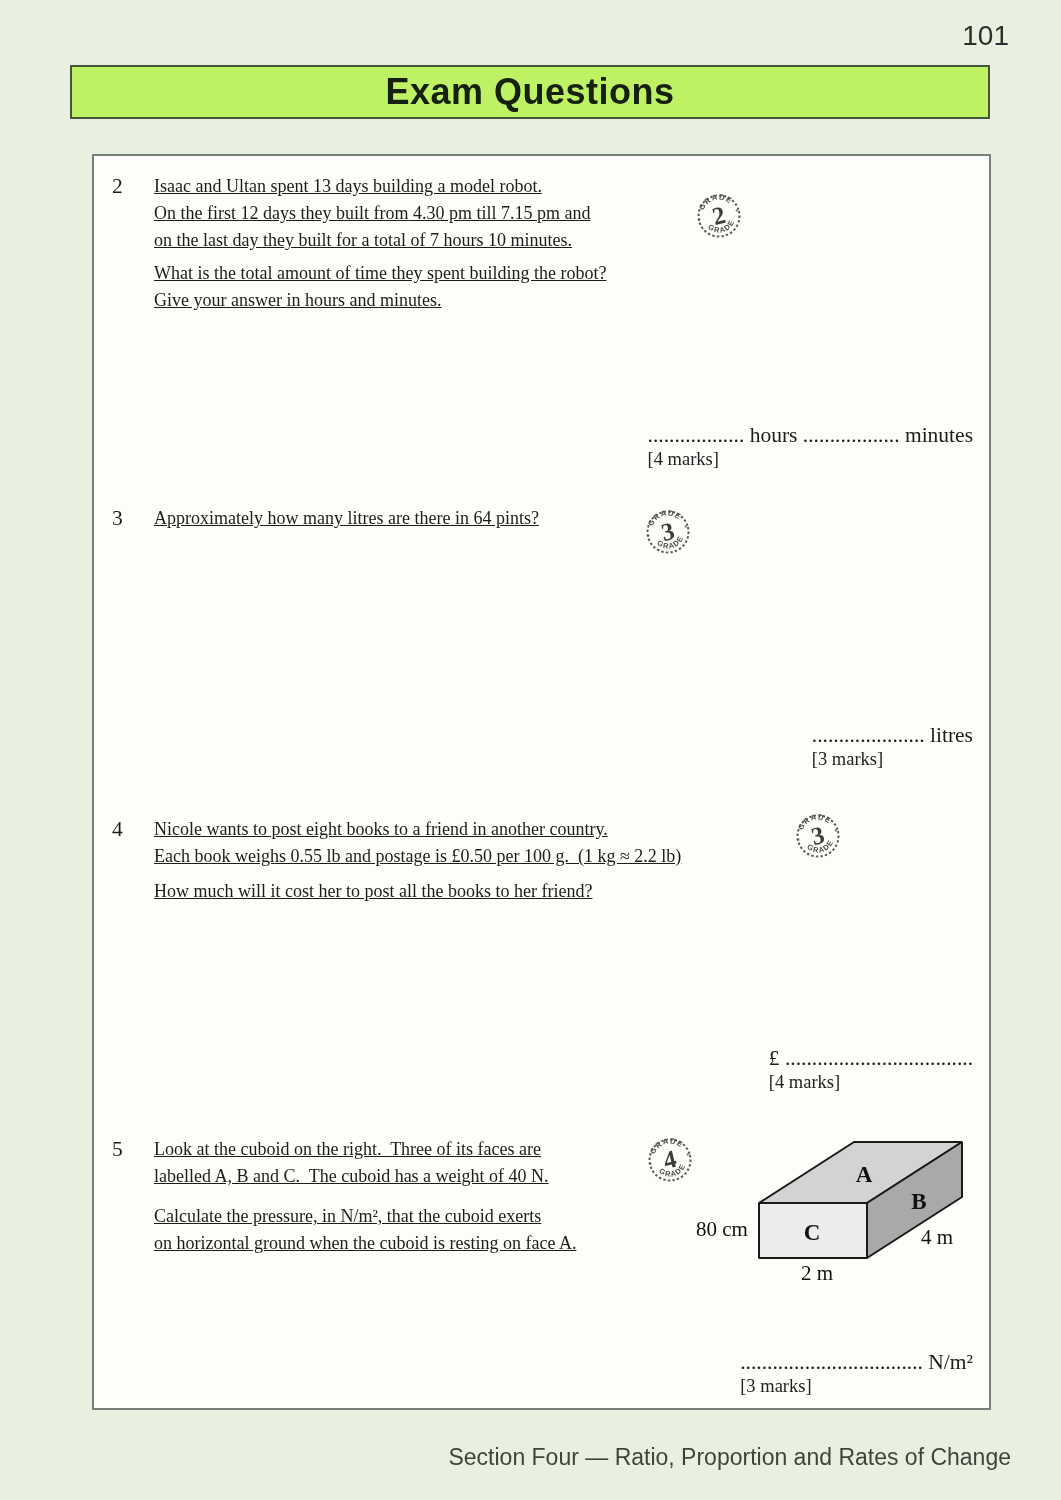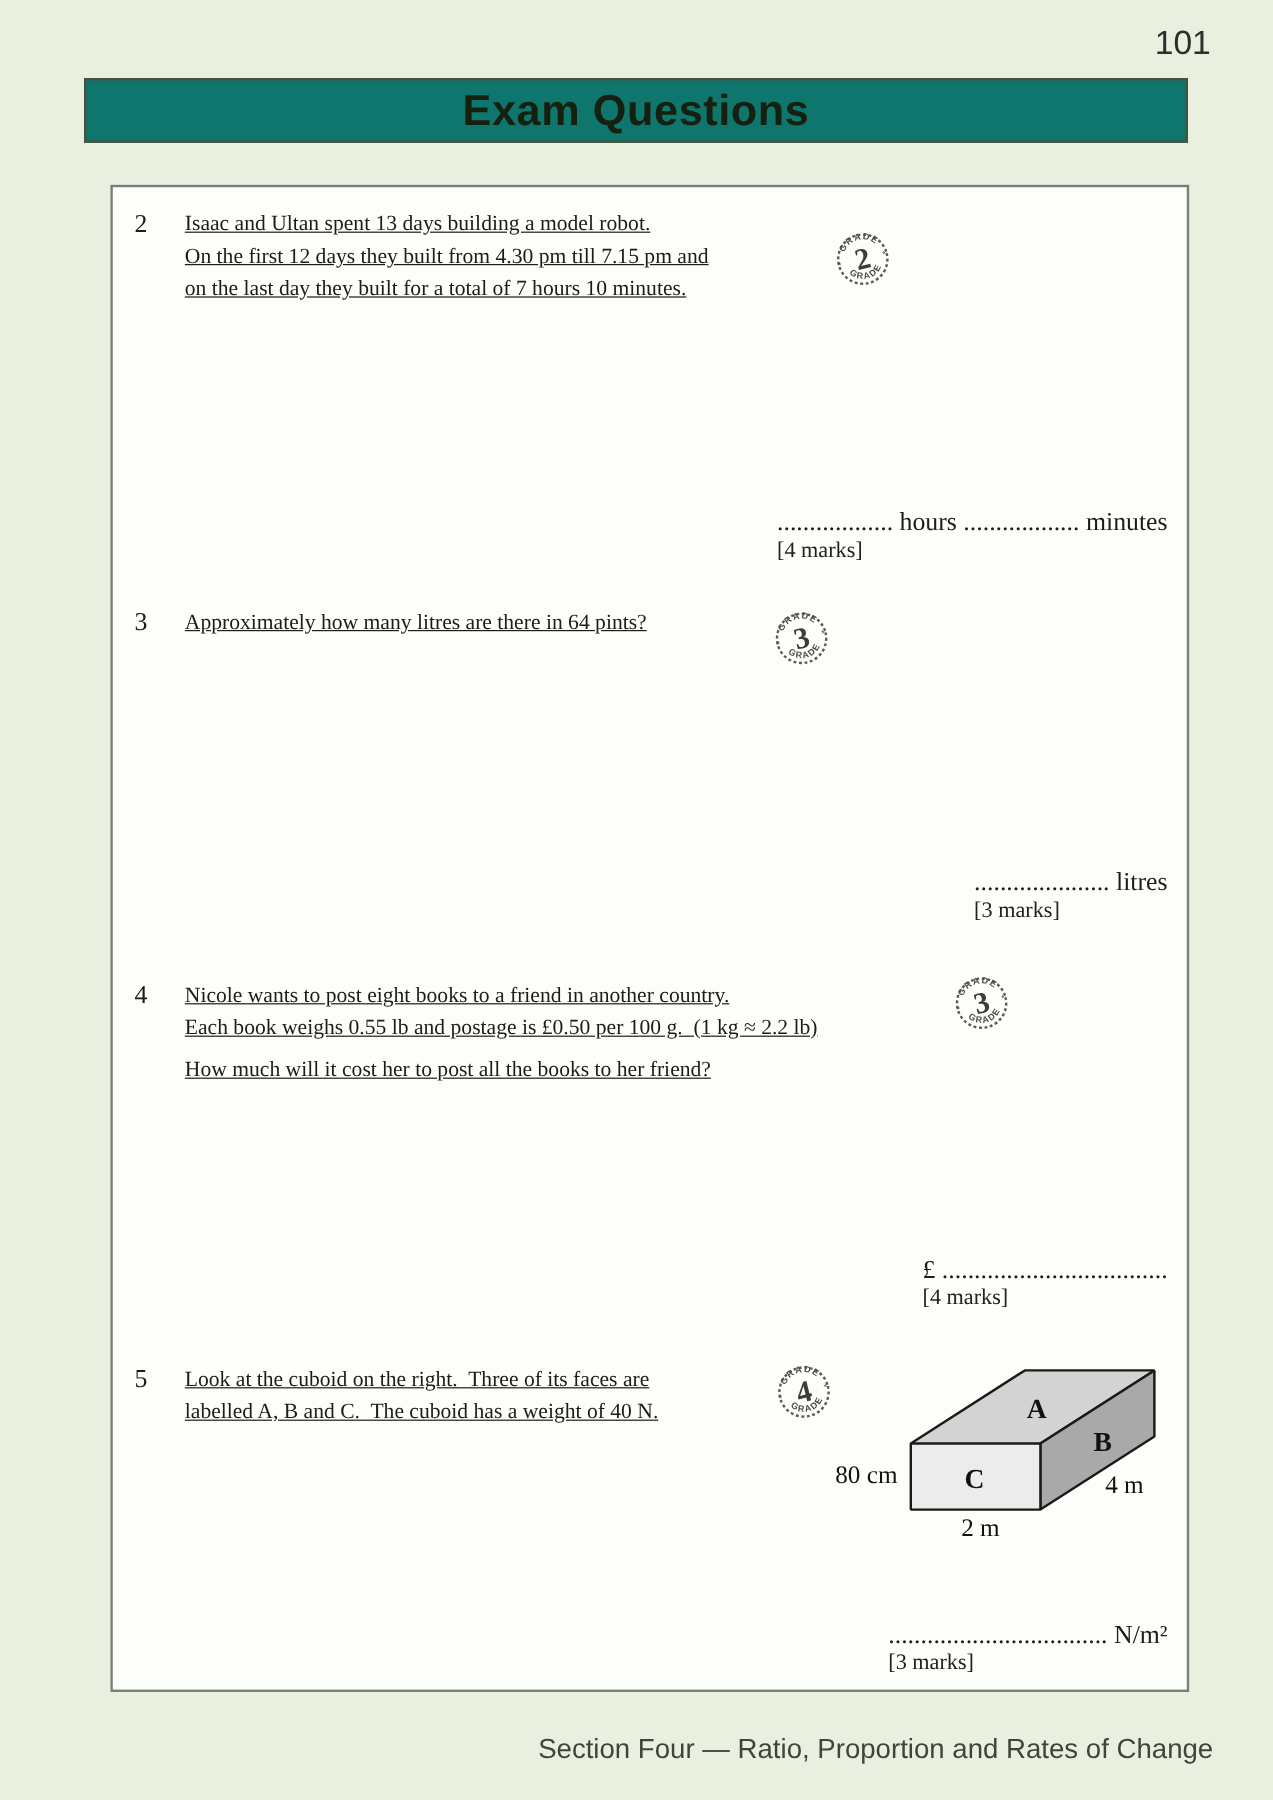--- a/index.html
+++ b/index.html
@@ -1,21 +1,21 @@
 <!DOCTYPE html>
 <html><head>
 <meta charset="utf-8">
 <style>
   html,body{margin:0;padding:0;background:#d8dcd4;}
   .page{position:relative;width:1061px;height:1500px;background:#e9f0df;
         font-family:"Liberation Serif",serif;color:#1c1c1c;overflow:hidden;}
   .page-number{position:absolute;top:20px;right:52px;
         font-family:"Liberation Sans",sans-serif;font-size:28px;color:#2e2e2e;}
   .header-bar{position:absolute;left:70px;top:65px;width:920px;height:54px;
-        background:#0f766e;border:2px solid #46543d;box-sizing:border-box;
+        background:#bef264;border:2px solid #46543d;box-sizing:border-box;
         display:flex;align-items:center;justify-content:center;}
   .header-title{font-family:"Liberation Sans",sans-serif;font-weight:bold;
         font-size:36px;color:#15200f;letter-spacing:.5px;}
   .content-box{position:absolute;left:92px;top:154px;width:899px;height:1256px;
         background:#fdfdfa;border:2px solid #77807a;box-sizing:border-box;}
   .qnum{position:absolute;left:18px;font-size:21.5px;line-height:27px;}
   .qtext{position:absolute;left:60px;font-size:18px;line-height:27px;text-decoration:underline;}
   .qline{white-space:pre-wrap;}
   .answer{position:absolute;right:16px;text-align:left;}
   .answer-line{font-size:21.5px;line-height:26px;white-space:pre-wrap;}
@@ -53,20 +53,24 @@
     <span class="header-title">Exam Questions</span>
   </div>
 
   <div class="content-box">
 
     <div class="qnum" style="top:17px">2</div>
     <div class="qtext" style="top:17px">
       <div class="qline">Isaac and Ultan spent 13 days building a model robot.</div>
       <div class="qline">On the first 12 days they built from 4.30 pm till 7.15 pm and</div>
       <div class="qline">on the last day they built for a total of 7 hours 10 minutes.</div>
+    </div>
+    <div class="qtext" style="top:104px">
+      <div class="qline">What is the total amount of time they spent building the robot?</div>
+      <div class="qline">Give your answer in hours and minutes.</div>
     </div>
     <div class="badge" style="left:601px;top:36px">
       <svg viewBox="0 0 48 48">
         <g transform="rotate(-14 24 24)">
           <circle class="badge-ring" cx="24" cy="24" r="20.5"></circle>
           <text class="badge-arc" text-anchor="middle"><textPath href="#arcTop" startOffset="50%">GRADE</textPath></text>
           <text class="badge-arc" text-anchor="middle"><textPath href="#arcBot" startOffset="50%">GRADE</textPath></text>
           <text class="badge-star" x="2.5" y="27">*</text>
           <text class="badge-star" x="41" y="27">*</text>
           <text class="badge-num" x="24" y="32" text-anchor="middle">2</text>
@@ -122,20 +126,24 @@
     <div class="answer" style="top:889px">
       <div class="answer-line">£ ...................................</div>
       <div class="marks">[4 marks]</div>
     </div>
 
     <div class="qnum" style="top:980px">5</div>
     <div class="qtext" style="top:980px">
       <div class="qline">Look at the cuboid on the right.  Three of its faces are</div>
       <div class="qline">labelled A, B and C.  The cuboid has a weight of 40 N.</div>
     </div>
+    <div class="qtext" style="top:1047px">
+      <div class="qline">Calculate the pressure, in N/m², that the cuboid exerts</div>
+      <div class="qline">on horizontal ground when the cuboid is resting on face A.</div>
+    </div>
     <div class="badge" style="left:552px;top:980px">
       <svg viewBox="0 0 48 48">
         <g transform="rotate(-14 24 24)">
           <circle class="badge-ring" cx="24" cy="24" r="20.5"></circle>
           <text class="badge-arc" text-anchor="middle"><textPath href="#arcTop" startOffset="50%">GRADE</textPath></text>
           <text class="badge-arc" text-anchor="middle"><textPath href="#arcBot" startOffset="50%">GRADE</textPath></text>
           <text class="badge-star" x="2.5" y="27">*</text>
           <text class="badge-star" x="41" y="27">*</text>
           <text class="badge-num" x="24" y="32" text-anchor="middle">4</text>
         </g>

